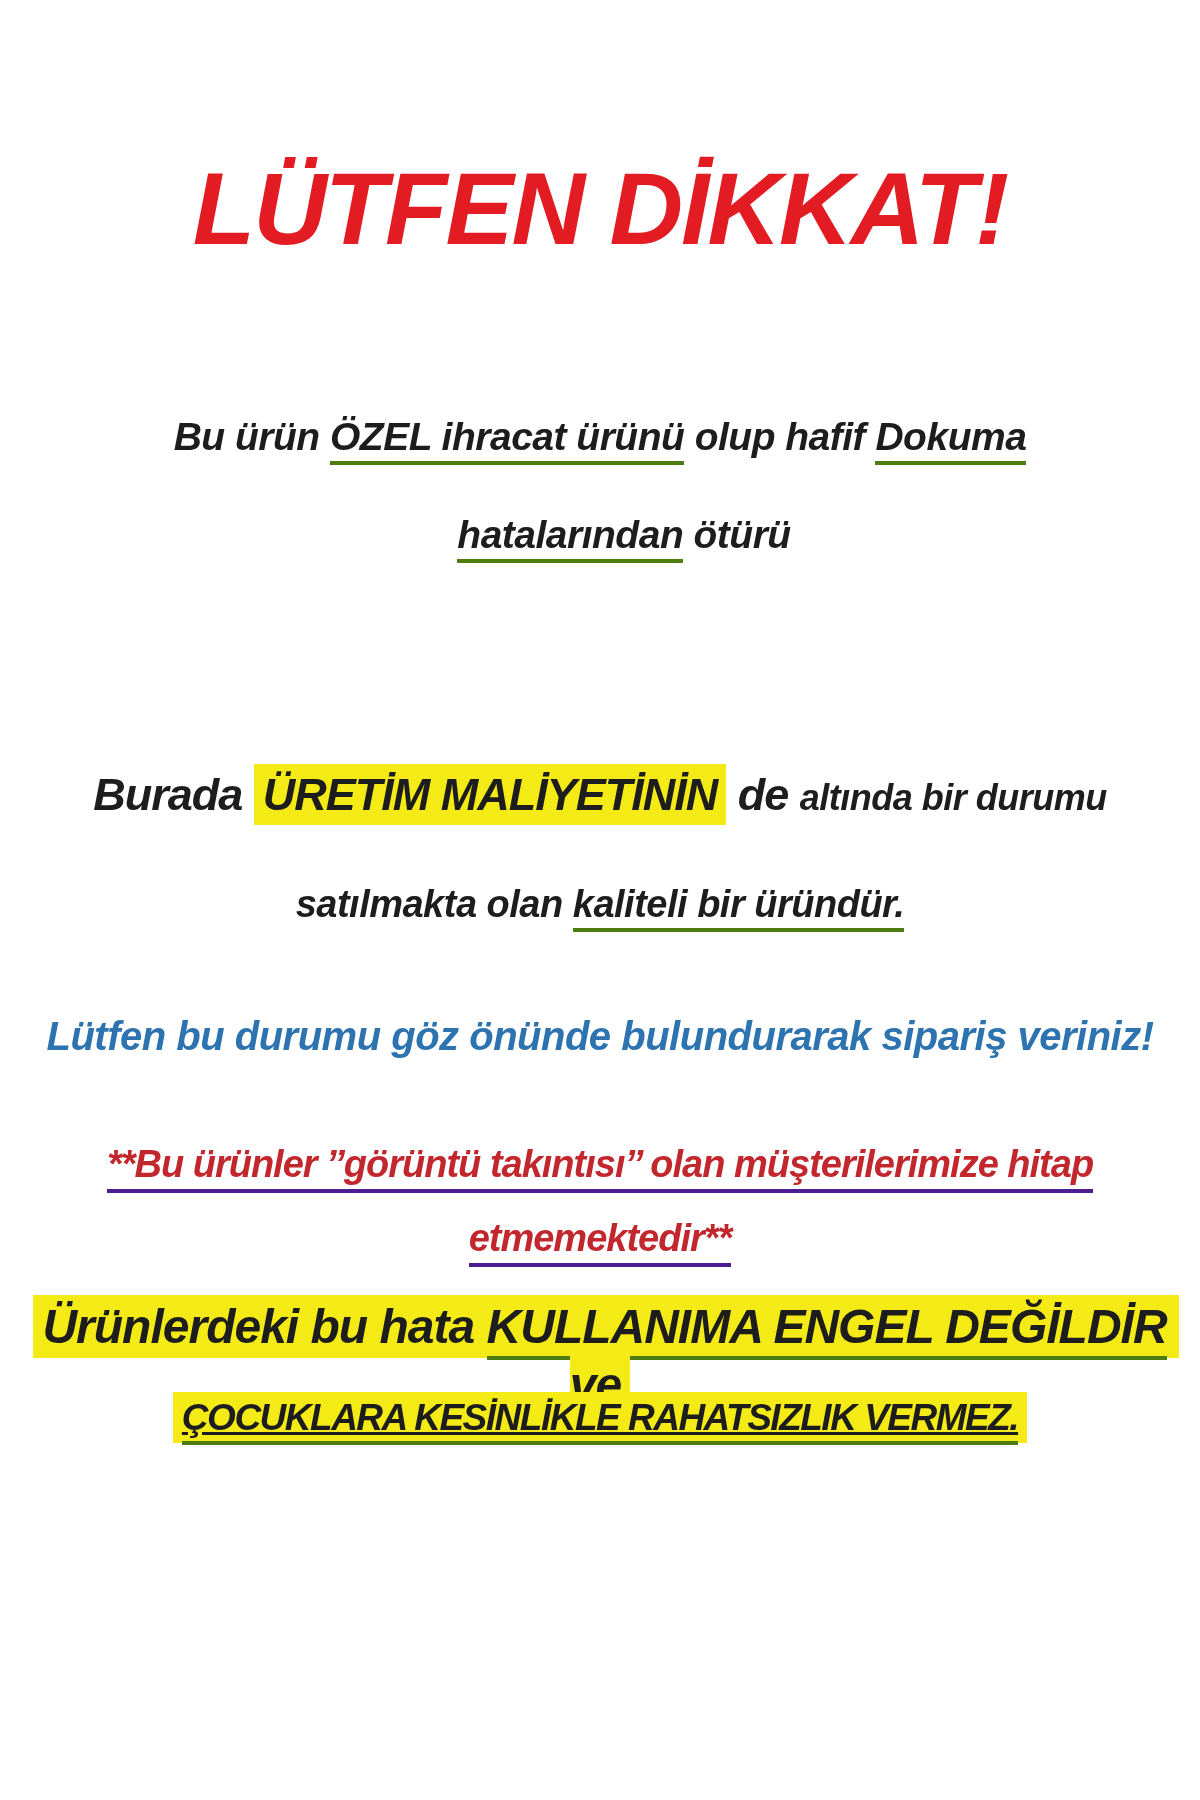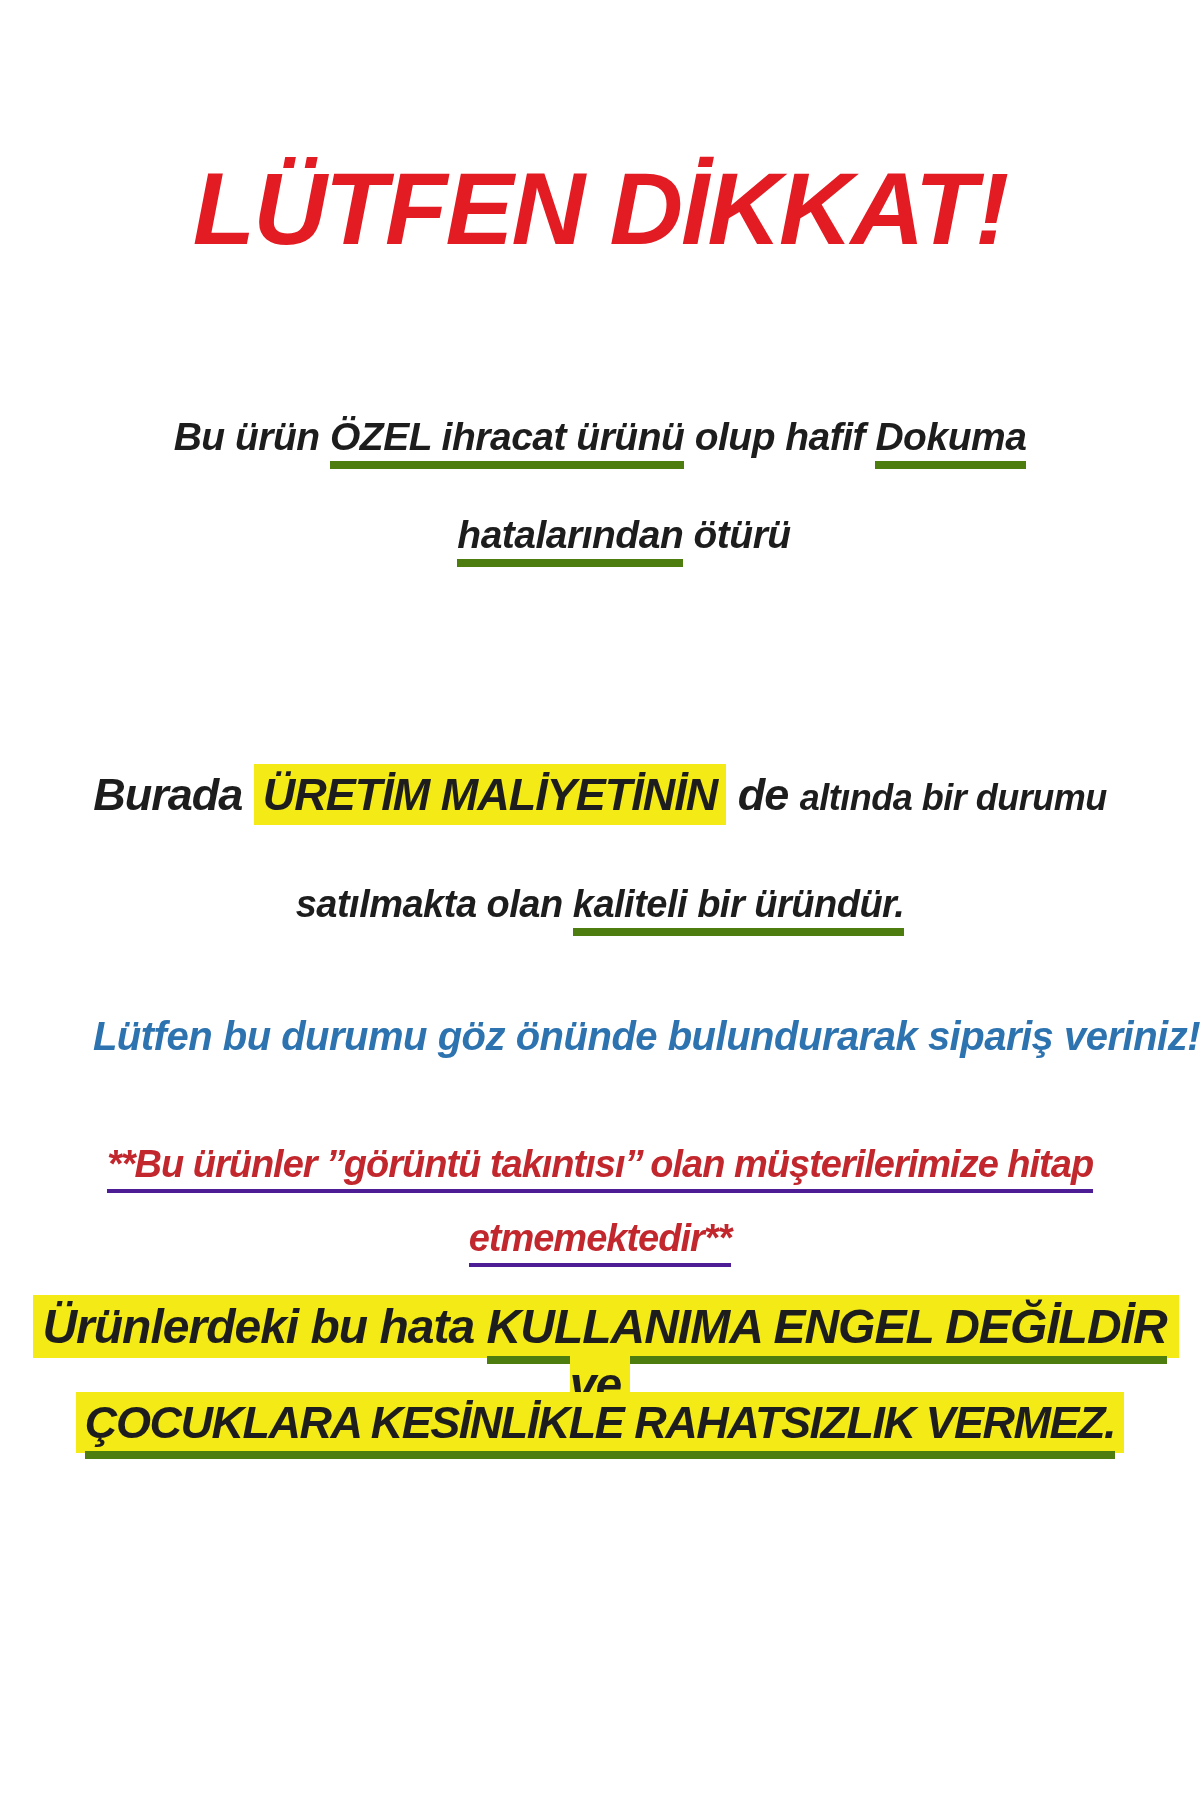--- a/index.html
+++ b/index.html
@@ -38,47 +38,47 @@
 
   
   .p2 { top: 636px; font-size: 43px; letter-spacing: -1px; }
 
   
   .p3a { top: 768px; font-size: 45px; letter-spacing: -1px; }
   .p3a .small { font-size: 36px; letter-spacing: -0.5px; }
   .p3b { top: 882px; font-size: 38px; letter-spacing: -0.5px; }
 
   
-  .p4 { top: 1012px; font-size: 40px; letter-spacing: -0.5px; color: #2d73b0; text-align: right; }
+  .p4 { top: 1012px; font-size: 40px; letter-spacing: -0.5px; color: #2d73b0; }
 
   
   .p5a { top: 1142px; }
   .p5b { top: 1216px; }
   .red-warn {
     font-size: 38px;
     letter-spacing: -1px;
     color: #c2272d;
   }
   .red-underline {
     border-bottom: 4px solid #4c1d95;
     padding-bottom: 4px;
     white-space: pre-wrap;
   }
 
   
   .p6a { top: 1298px; font-size: 48px; letter-spacing: -1px; }
-  .p6b { top: 1396px; font-size: 45px; letter-spacing: -1.5px; }
+  .p6b { top: 1396px; font-size: 37px; letter-spacing: -1.5px; text-decoration: underline; }
 
   .hl {
     background: #f4eb16;
     padding: 5px 9px;
     white-space: pre-wrap;
   }
   .u-black {
-    border-bottom: 8px solid #4d7c0f;
+    border-bottom: 4px solid #4d7c0f;
     padding-bottom: 3px;
     white-space: pre-wrap;
   }
 </style>
 </head>
 <body>
 
 <div class="page">
 
   <div class="line title">LÜTFEN DİKKAT!</div>

